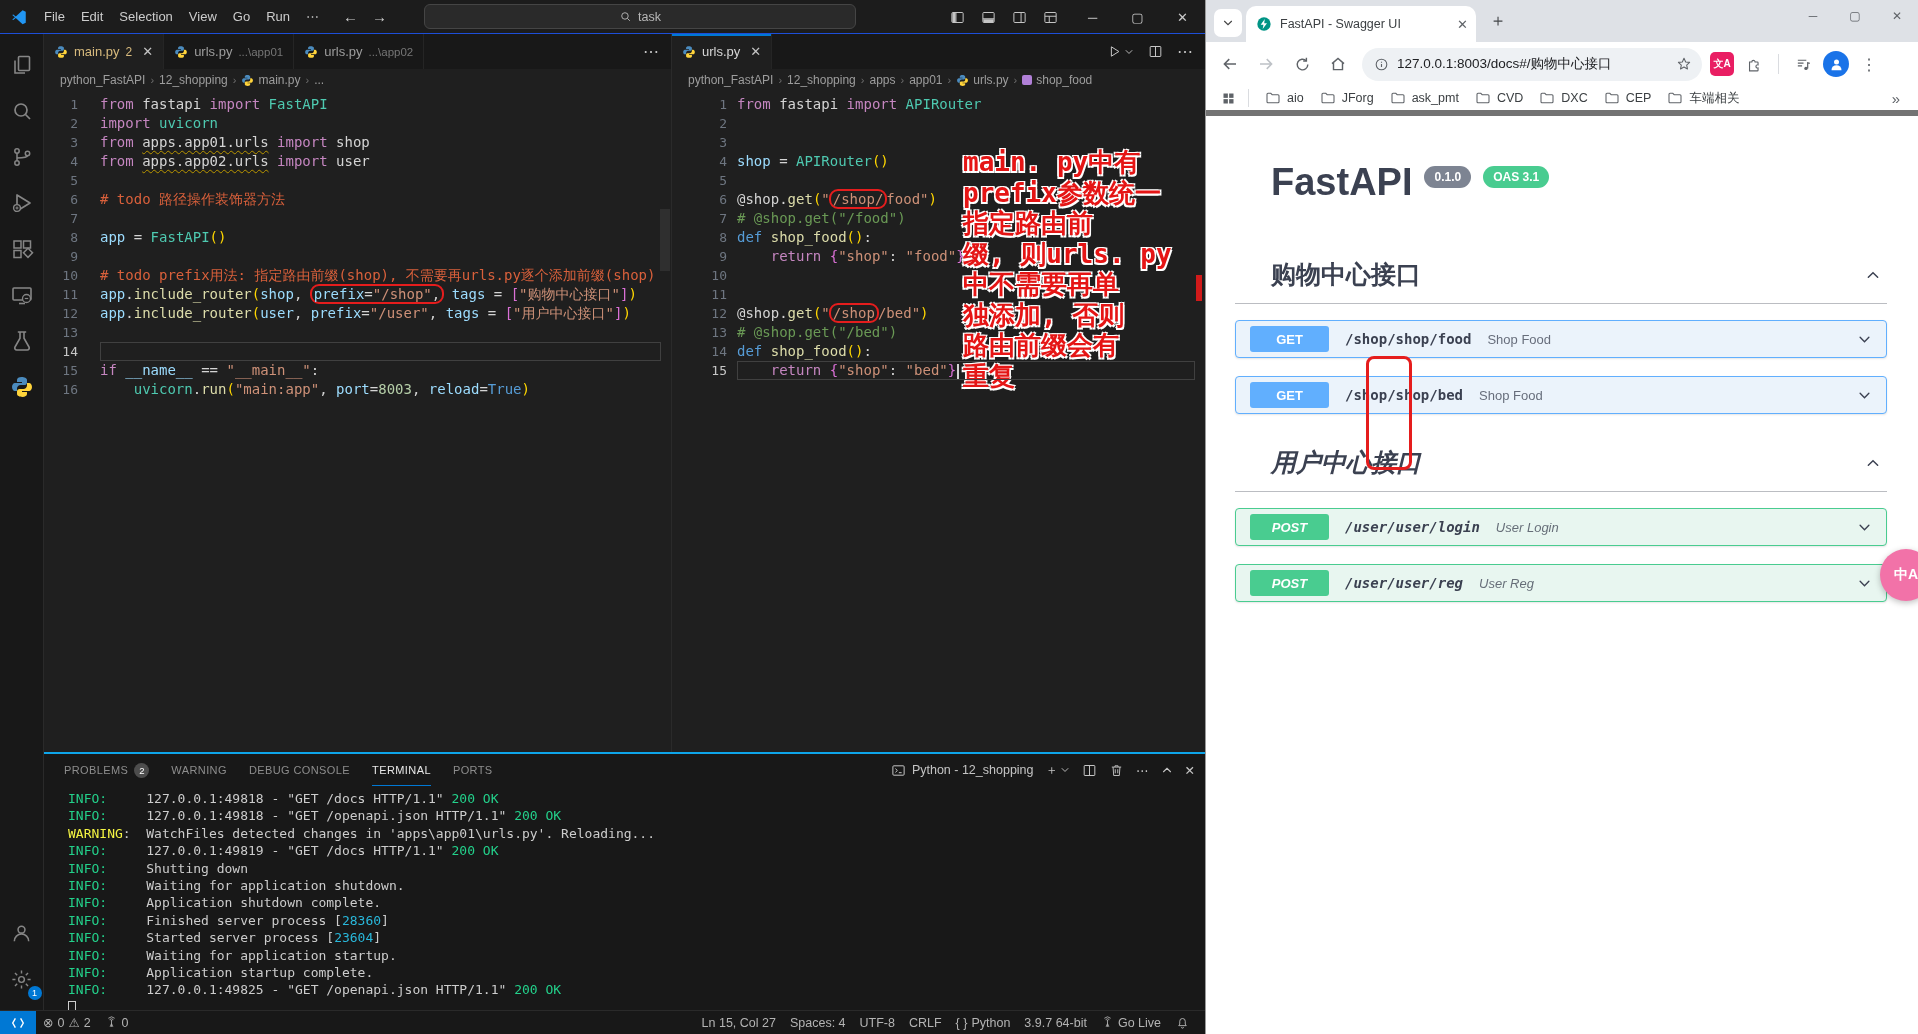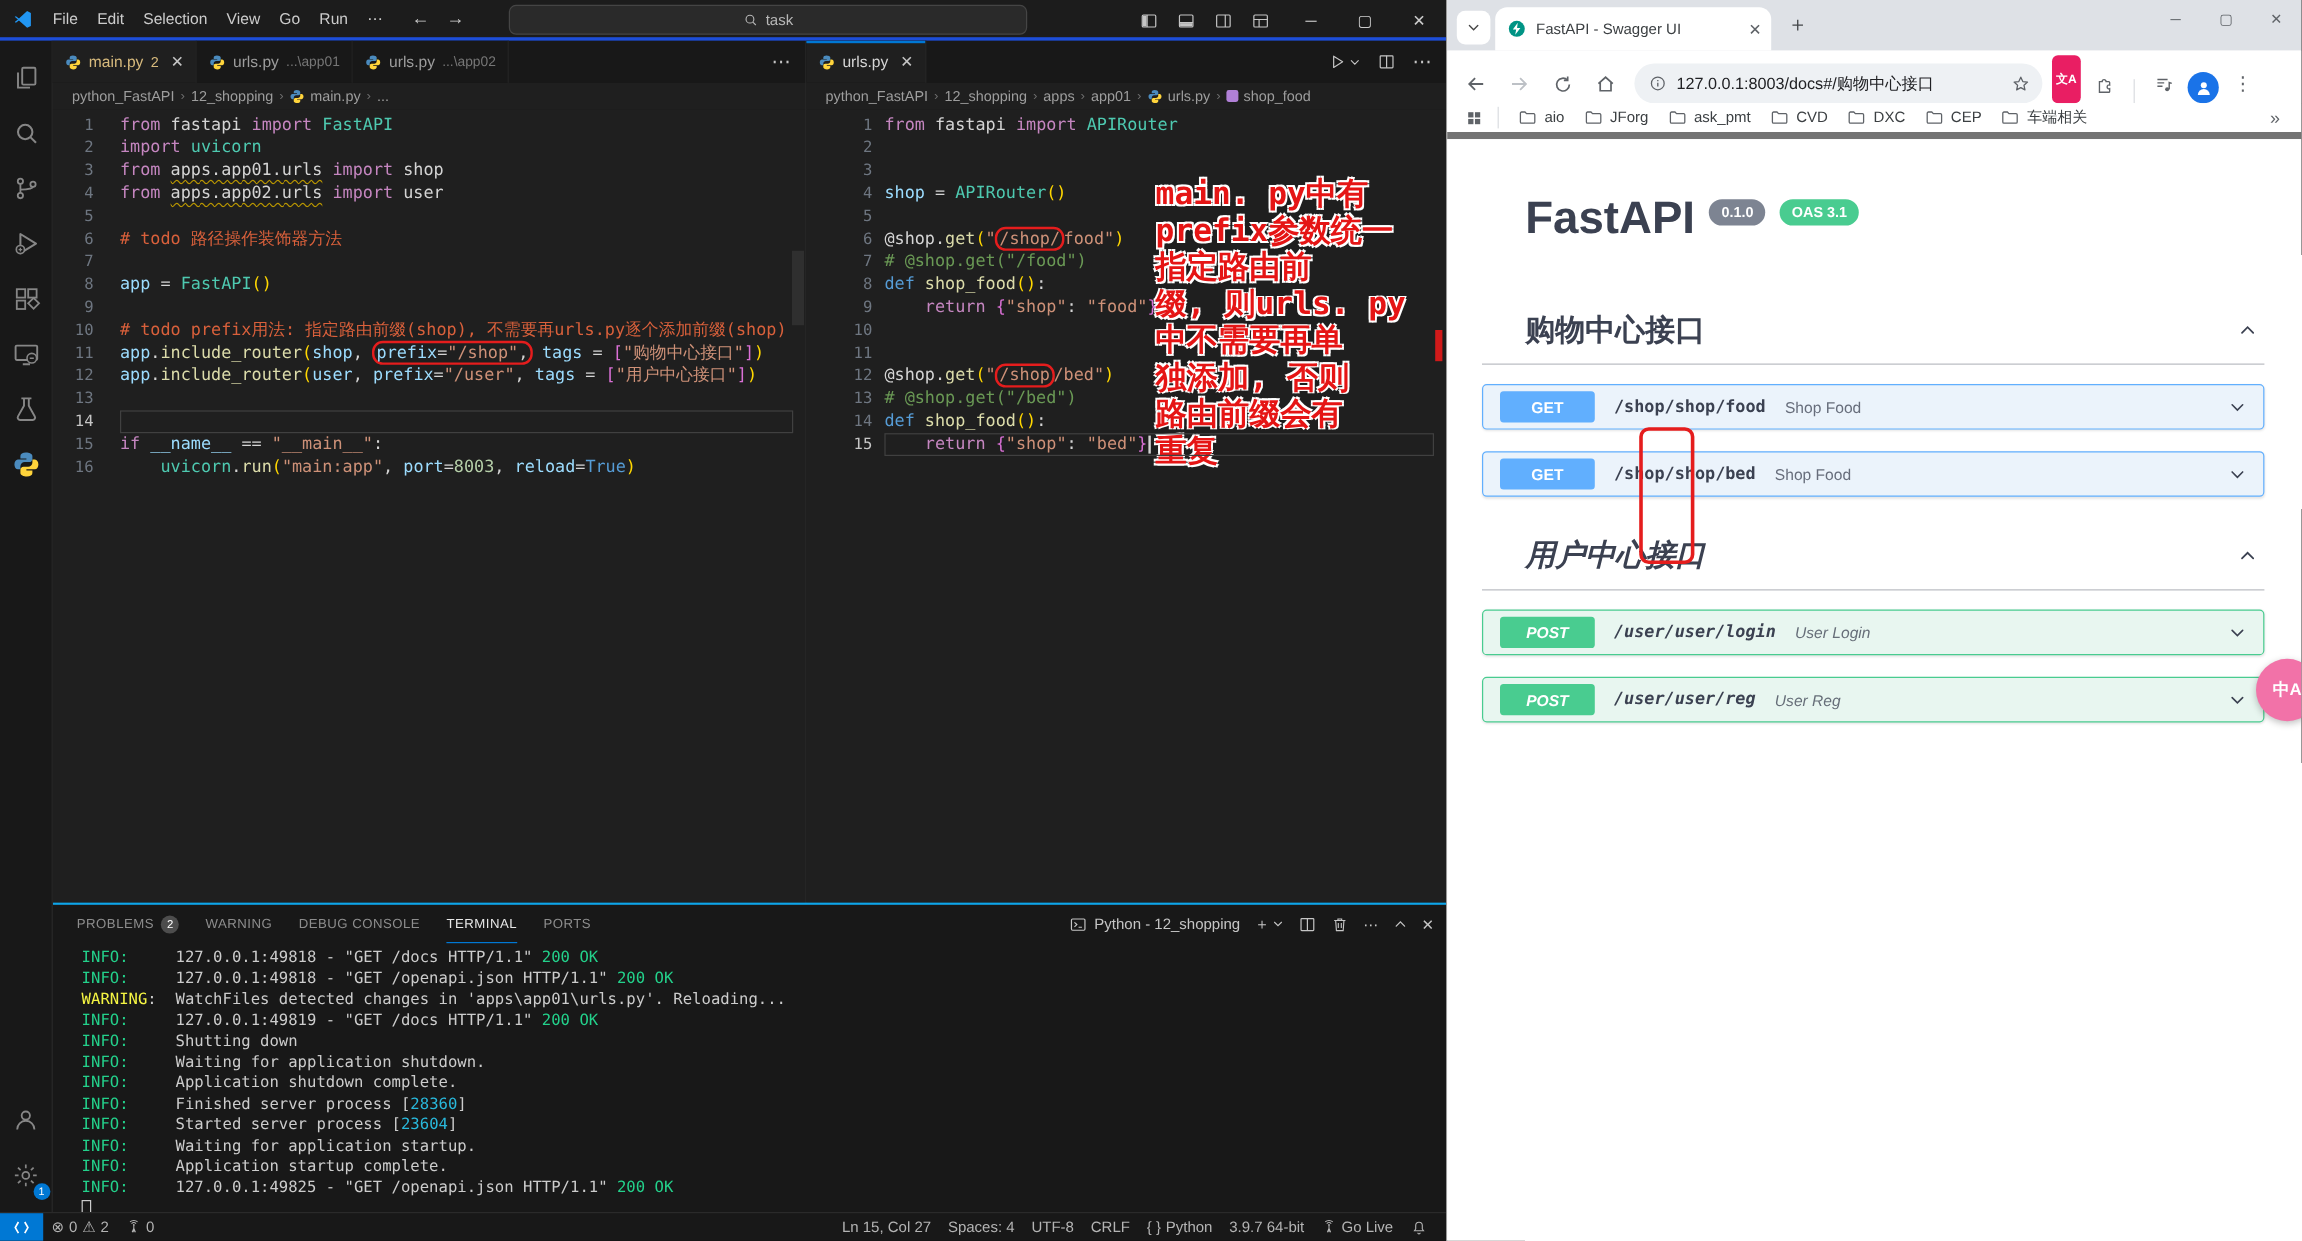--- a/index.html
+++ b/index.html
@@ -2,21 +2,21 @@
 <html><head>
 <meta charset="utf-8">
 <style>
   * { margin:0; padding:0; box-sizing:border-box; }
   html,body { width:1918px; height:1034px; overflow:hidden; background:#000;
     font-family:"Liberation Sans", sans-serif; }
   #app { display:flex; width:1918px; height:1034px; }
 
   
   #vscode { width:1205px; height:1034px; display:flex; flex-direction:column; background:#1f1f1f; }
-  .titlebar { height:34px; background:#1c1c1c; border-bottom:3px solid #1d4ed8; display:flex; align-items:center; color:#cccccc; font-size:13px; position:relative; flex:0 0 34px;}
+  .titlebar { height:34px; background:#1c1c1c; border-bottom:1px solid #1d4ed8; display:flex; align-items:center; color:#cccccc; font-size:13px; position:relative; flex:0 0 34px;}
   .titlebar .logo { margin:0 8px 0 10px; display:flex; }
   .menu-item { padding:4px 8px; border-radius:5px; cursor:default; }
   .nav-arrows { display:flex; gap:14px; margin-left:16px; color:#cfcfcf; font-size:15px;}
   .cmd-center { position:absolute; left:424px; top:4px; width:432px; height:25px; background:#2a2a2a; border:1px solid #454545; border-radius:6px; display:flex; align-items:center; justify-content:center; gap:6px; color:#b8b8b8; font-size:12.5px;}
   .tb-right { position:absolute; right:0; top:0; height:34px; display:flex; align-items:center; }
   .layout-icons { display:flex; gap:16px; margin-right:12px; color:#c5c5c5;}
   .win-btn { width:45px; height:34px; display:flex; align-items:center; justify-content:center; color:#cccccc; font-size:13px;}
 
   .vs-body { flex:1; display:flex; min-height:0; }
   .activitybar { width:44px; background:#181818; border-right:1px solid #2a2a2a; display:flex; flex-direction:column; align-items:center; padding-top:8px; color:#868686; position:relative;}
@@ -84,26 +84,26 @@
   
   #chrome { flex:1; display:flex; flex-direction:column; background:#fff; border-left:1px solid #9a9a9a; }
   .tabstrip { height:42px; background:#dee1e6; display:flex; align-items:flex-end; position:relative; }
   .tab-search-btn{ margin:0 4px 5px 8px; width:28px; height:28px; background:#fff; border-radius:7px; display:flex; align-items:center; justify-content:center; color:#444;}
   .ctab { width:230px; height:36px; background:#fff; border-radius:10px 10px 0 0; display:flex; align-items:center; padding:0 8px 0 10px; gap:8px; font-size:12.5px; color:#3c4043;}
   .ctab-title{ flex:1; white-space:nowrap; overflow:hidden; }
   .ctab-close{ color:#5f6368; font-size:13px; }
   .new-tab-btn{ margin:0 0 8px 8px; color:#44474a; font-size:17px; width:28px; height:28px; display:flex; align-items:center; justify-content:center;}
   .cwin { position:absolute; right:0; top:0; height:32px; display:flex; }
   .cwin-btn{ width:42px; height:32px; display:flex; align-items:center; justify-content:center; color:#5f6368; font-size:12px;}
-  .toolbar { height:44px; background:#fff; display:flex; align-items:flex-end; padding:0 8px; gap:4px;}
+  .toolbar { height:44px; background:#fff; display:flex; align-items:center; padding:0 8px; gap:4px;}
   .tb-icon { width:32px; height:32px; display:flex; align-items:center; justify-content:center; color:#5f6368; border-radius:50%;}
   .tb-icon.disabled{ color:#bdc1c6; }
   .omnibox { width:340px; height:33px; background:#eef1f4; border-radius:17px; display:flex; align-items:center; padding:0 10px 0 12px; gap:8px; margin:0 4px; }
   .omni-url { flex:1; font-size:13.5px; color:#202124; white-space:nowrap; overflow:hidden;}
-  .ext-translate{ width:24px; height:40px; background:#e91e63; border-radius:5px; color:#fff; font-size:10px; font-weight:bold; display:flex; align-items:center; justify-content:center; }
+  .ext-translate{ width:24px; height:24px; background:#e91e63; border-radius:5px; color:#fff; font-size:10px; font-weight:bold; display:flex; align-items:center; justify-content:center; }
   .tb-divider{ width:1px; height:20px; background:#dadce0; margin:0 4px;}
   .avatar { width:26px; height:26px; border-radius:50%; background:#1a73e8; display:flex; align-items:center; justify-content:center; }
   .bookmarks { height:30px; background:#fff; border-bottom:6px solid #737373; display:flex; align-items:center; padding:0 10px; gap:4px; }
   .bm { display:flex; align-items:center; gap:6px; font-size:12.5px; color:#3c4043; padding:3px 8px; border-radius:6px;}
   .bm-overflow{ margin-left:auto; color:#5f6368; font-size:15px; padding-right:8px;}
   .bm-divider{ width:1px; height:18px; background:#dadce0; margin:0 4px;}
 
   .page { flex:1; background:#fff; position:relative; overflow:hidden; color:#3b4151; }
   .sw { padding:44px 31px 0 29px; }
   .sw-title-row { display:flex; align-items:flex-start; gap:12px; margin-left:36px;}

